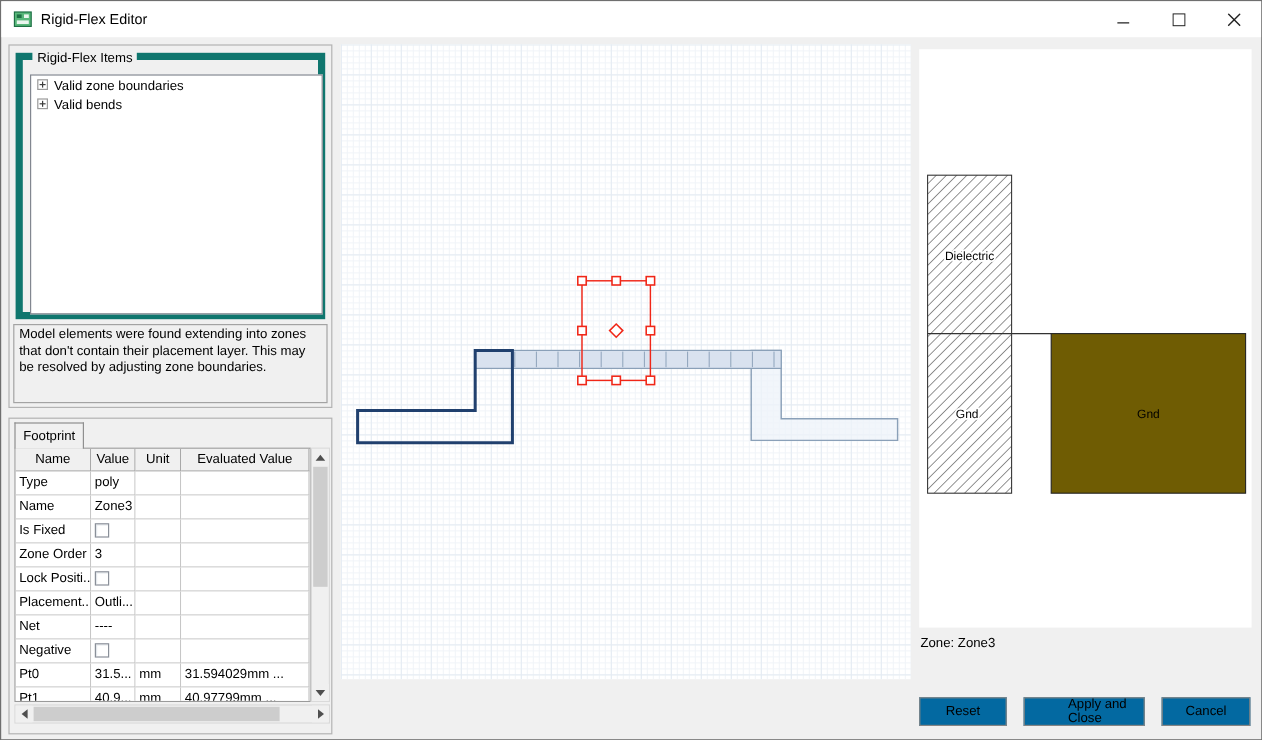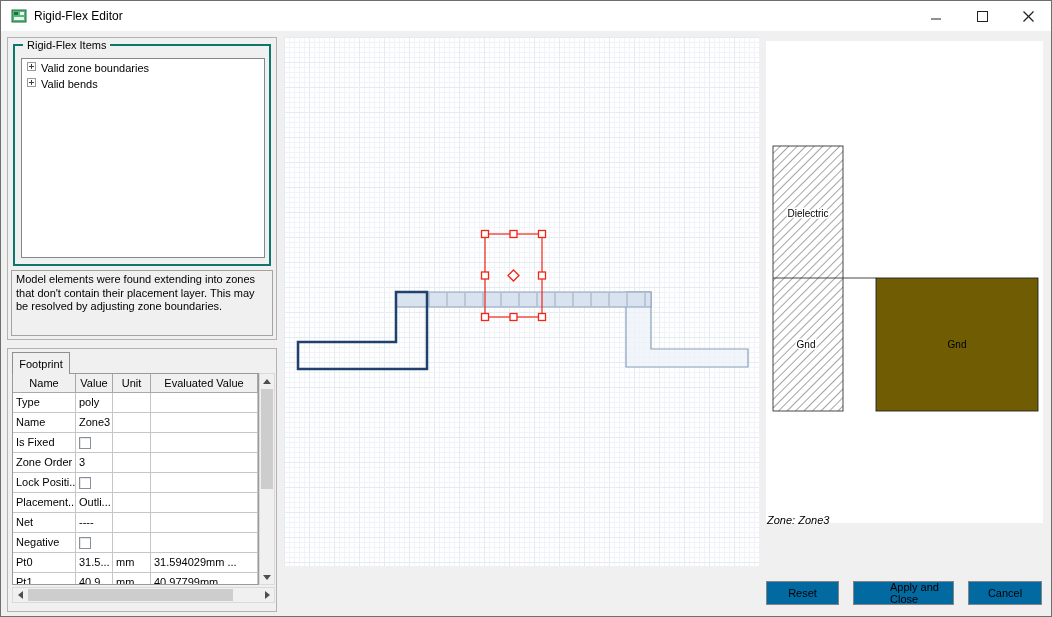--- a/index.html
+++ b/index.html
@@ -11,21 +11,21 @@
   }
   
   .titlebar { position:absolute; left:0; top:0; width:100%; height:30px; background:#ffffff; display:flex; align-items:center; }
   .app-icon { margin-left:10px; width:16px; height:16px; flex:0 0 auto; }
   .title { margin-left:7px; font-size:12px; }
   .win-controls { position:absolute; right:0; top:0; height:30px; display:flex; }
   .win-btn { width:46px; height:30px; display:flex; align-items:center; justify-content:center; cursor:default; }
   
   .panel { position:absolute; border:1px solid #b3b3b3; background:#f0f0f0; }
   .panel-top { left:6px; top:36px; width:270px; height:303px; }
-  .groupbox { position:absolute; left:5px; top:6px; width:258px; height:222px; border:2px solid #0f766e;padding-left:29px; }
+  .groupbox { position:absolute; left:5px; top:6px; width:258px; height:222px; border:6px solid #0f766e;padding-left:29px; }
   .groupbox-legend { position:absolute; top:-7px; left:8px; background:#f0f0f0; padding:0 4px; }
   .treebox { position:absolute; left:6px; top:12px; width:244px; height:200px; background:#fff; border:1px solid #828790; overflow:hidden; }
   .tree-item { display:flex; gap:5px; padding:3px 2px 1px 5px; }
   .expand { position:relative; width:9px; height:9px; border:1px solid #9a9a9a; background:#fff; flex:0 0 auto; }
   .expand::before { content:""; position:absolute; left:1px; right:1px; top:50%; margin-top:-0.5px; height:1px; background:#3c3c3c; }
   .expand::after  { content:""; position:absolute; top:1px; bottom:1px; left:50%; margin-left:-0.5px; width:1px; background:#3c3c3c; }
   .messagebox { position:absolute; left:3px; top:232px; width:262px; height:66px; border:1px solid #a3a3a3; padding:2px 4px; line-height:13.5px; }
   .panel-bottom { left:6px; top:347px; width:270px; height:264px; }
   .tab { position:absolute; left:4px; top:3px; width:58px; height:22px; background:#f0f0f0; border:1px solid #8f8f8f; border-bottom:none; display:flex; align-items:center; justify-content:center; z-index:2; }
   .tablewrap { position:absolute; left:4px; top:24px; width:247px; height:212px; background:#fff; border:1px solid #9a9a9a; overflow:hidden; }
@@ -51,21 +51,21 @@
     background-image:
       linear-gradient(to right, #e4ebf2 1px, transparent 1px),
       linear-gradient(to bottom, #e4ebf2 1px, transparent 1px),
       linear-gradient(to right, #f0f4f8 1px, transparent 1px),
       linear-gradient(to bottom, #f0f4f8 1px, transparent 1px);
     background-size:25px 25px, 25px 25px, 5px 5px, 5px 5px;
   }
   .canvas svg { position:absolute; left:0; top:0; }
   
   .stackview { position:absolute; left:765px; top:40px; width:277px; height:482px; background:#ffffff; }
-  .zone-label { position:absolute; left:766px; top:513px;font-style:italic; }
+  .zone-label { position:absolute; left:766px; top:529px; }
   
   .btn { position:absolute; top:580px; height:24px; background:#0369a1; border:1px solid #848484; display:flex; align-items:center; justify-content:center; cursor:default; }
   .btn-reset  { left:765px; width:73px; }
   .btn-apply  { left:852px; width:101px;padding-left:36px; }
   .btn-cancel { left:967px; width:74px; }
 </style>
 </head>
 <body>
 
 <div class="window">

